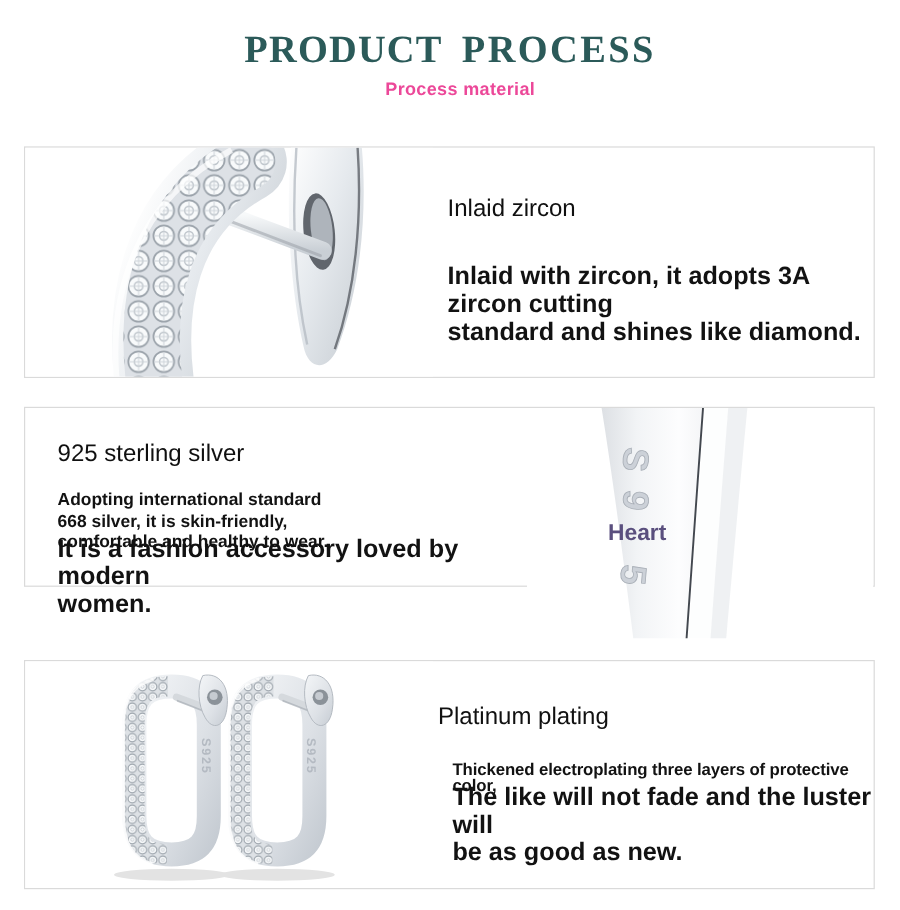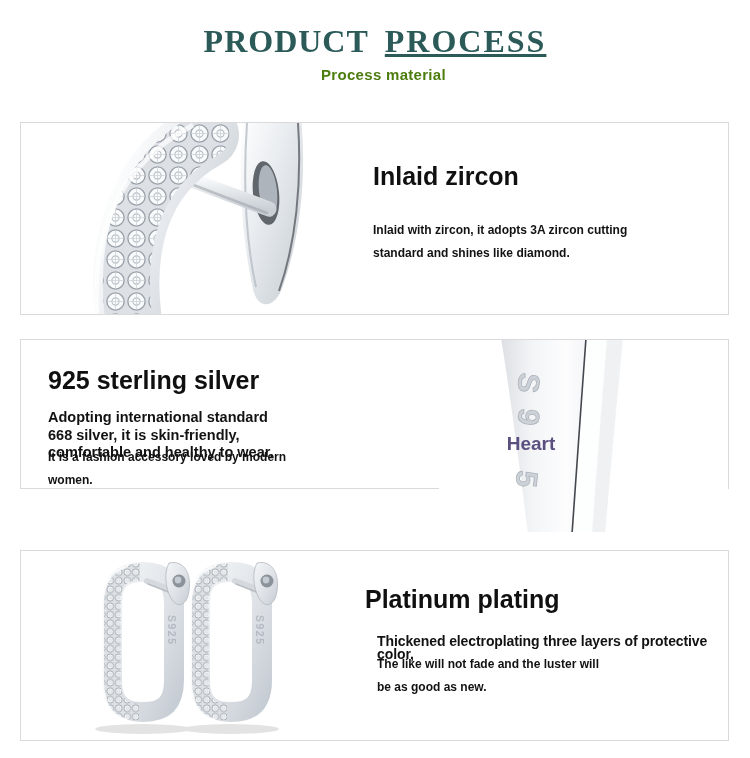--- a/index.html
+++ b/index.html
@@ -8,41 +8,41 @@
     width: 750px; height: 758px;
     position: relative;
     font-family: "Liberation Sans", sans-serif;
     overflow: hidden;
   }
 
   
   .header { position: absolute; top: 24px; left: 0; width: 750px; text-align: center; }
   .title { font-family: "Liberation Serif", serif; font-size: 32px; color: #2b5a59; letter-spacing: 1px; line-height: 1.1; }
   .title .t1 { font-weight: 700; }
-  .title .t2 { font-weight: 700; margin-left: 16px; letter-spacing: 2px; text-decoration: underline; }
-  .subtitle { margin-top: 7px; font-size: 15px; font-weight: 700; color: #4d7c0f; letter-spacing: 0.3px; margin-left: 17px; }
+  .title .t2 { font-weight: 700; margin-left: 16px; letter-spacing: 2px; }
+  .subtitle { margin-top: 7px; font-size: 15px; font-weight: 700; color: #ec4899; letter-spacing: 0.3px; margin-left: 17px; }
 
   
   .card { position: absolute; left: 20px; width: 709px; background: #ffffff; border: 1px solid #dadada; }
   .card1 { top: 122px; height: 193px; }
   .card2 { top: 339px; height: 150px; }
   .card3 { top: 550px; height: 191px; }
 
   .photo { position: absolute; top: 0; overflow: hidden; }
   .card1 .photo { left: 0; width: 340px; height: 191px; }
   .card2 .photo { left: 418px; width: 289px; height: 192px; }
   .card3 .photo { left: 0; width: 340px; height: 189px; }
   .photo svg { display: block; }
 
-  h2.heading { position: absolute; font-size: 25px; font-weight: 700; color: #101010; letter-spacing: 0; line-height: 1.1; }
+  h2.heading { position: absolute; font-size: 20px; font-weight: 400; color: #101010; letter-spacing: 0; line-height: 1.1; }
   .card1 h2.heading { left: 352px; top: 40px; }
   .card2 h2.heading { left: 27px; top: 27px; }
   .card3 h2.heading { left: 344px; top: 35px; }
 
-  .body { position: absolute; font-size: 12px; font-weight: 700; color: #121212; line-height: 23px; white-space: pre-line; }
+  .body { position: absolute; font-size: 21px; font-weight: 700; color: #121212; line-height: 23px; white-space: pre-line; }
   .card1 .body { left: 352px; top: 96px; width: 355px; }
   .card2 .body { left: 27px; top: 106px; width: 350px; }
   .card3 .body { left: 356px; top: 102px; width: 350px; }
 
   .body-small { position: absolute; font-weight: 700; color: #121212; white-space: pre-line; }
   .card2 .body-small { left: 27px; top: 69px; font-size: 14.5px; line-height: 17.5px; }
   .card3 .body-small { left: 356px; top: 84px; font-size: 14px; line-height: 13px; letter-spacing: -0.1px; }
 
   .engrave { font-family: "Liberation Sans", sans-serif; font-weight: 700; }
 </style>

